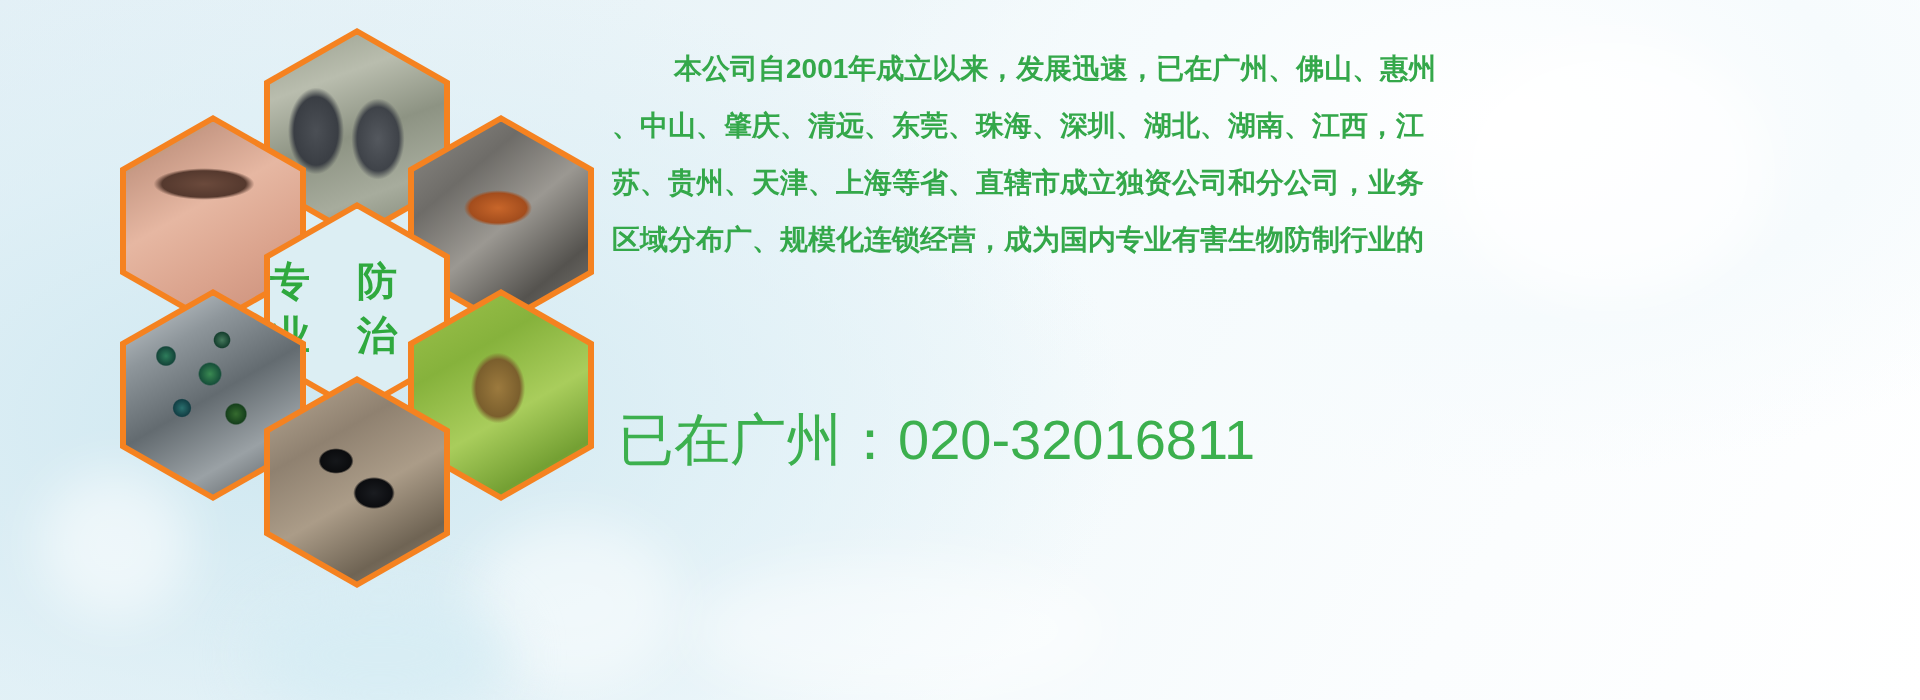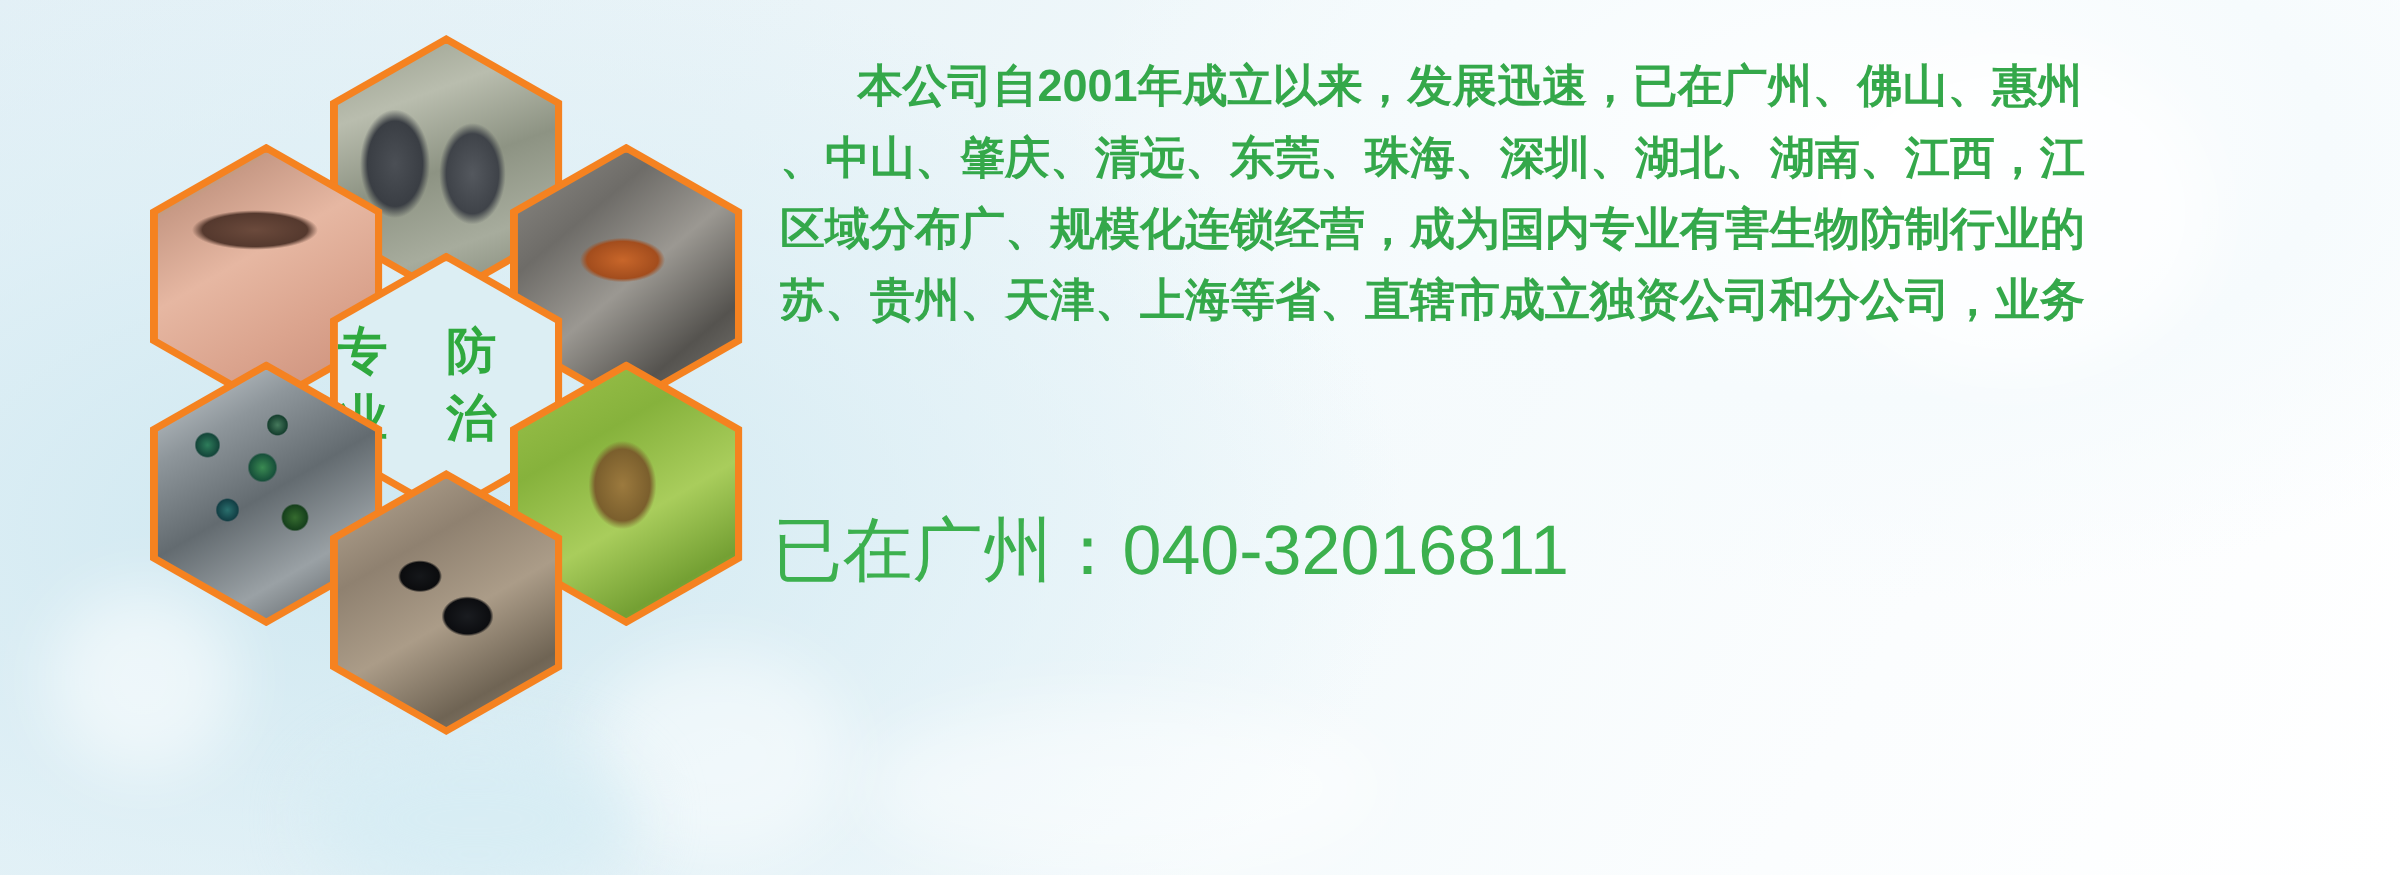--- a/index.html
+++ b/index.html
@@ -82,22 +82,22 @@
     color:#2fa93e;font-weight:bold;font-size:40px;line-height:1.35;letter-spacing:6px;
   }
   .hextext span{display:block;}
 
   
   #copy{
     position:absolute;left:612px;top:40px;width:1270px;
     color:#34a84a;
   }
   #copy .line{
-    font-size:36px;line-height:57px;font-weight:bold;
-    white-space:nowrap;color:#34a84a;margin-left:12px;
+    font-size:28px;line-height:57px;font-weight:bold;
+    white-space:nowrap;color:#34a84a;
   }
   #copy .line.first{text-indent:62px;}
 
   #contact{
     position:absolute;left:618px;top:400px;width:1270px;color:#3cb04e;
   }
   #contact .crow{
     font-size:56px;line-height:80px;font-weight:normal;white-space:nowrap;color:#3cb04e;
   }
   #contact .crow.second{padding-left:282px;}
@@ -158,21 +158,21 @@
       <div class="inner">
           <div class="ph ph-ant"></div>
         </div>
     </div>
 
   </div>
 
   <div id="copy">
     <div class="line first">本公司自2001年成立以来，发展迅速，已在广州、佛山、惠州</div>
     <div class="line">、中山、肇庆、清远、东莞、珠海、深圳、湖北、湖南、江西，江</div>
+    <div class="line">苏、贵州、天津、上海等省、直辖市成立独资公司和分公司，业务</div>
     <div class="line">区域分布广、规模化连锁经营，成为国内专业有害生物防制行业的</div>
-    <div class="line">苏、贵州、天津、上海等省、直辖市成立独资公司和分公司，业务</div>
   </div>
 
   <div id="contact">
-    <div class="crow"><span>已在广州：</span><span>040-32016811</span></div>
+    <div class="crow"><span>已在广州：</span><span>020-32016811</span></div>
   </div>
 
 </div>
 
 </body></html>

